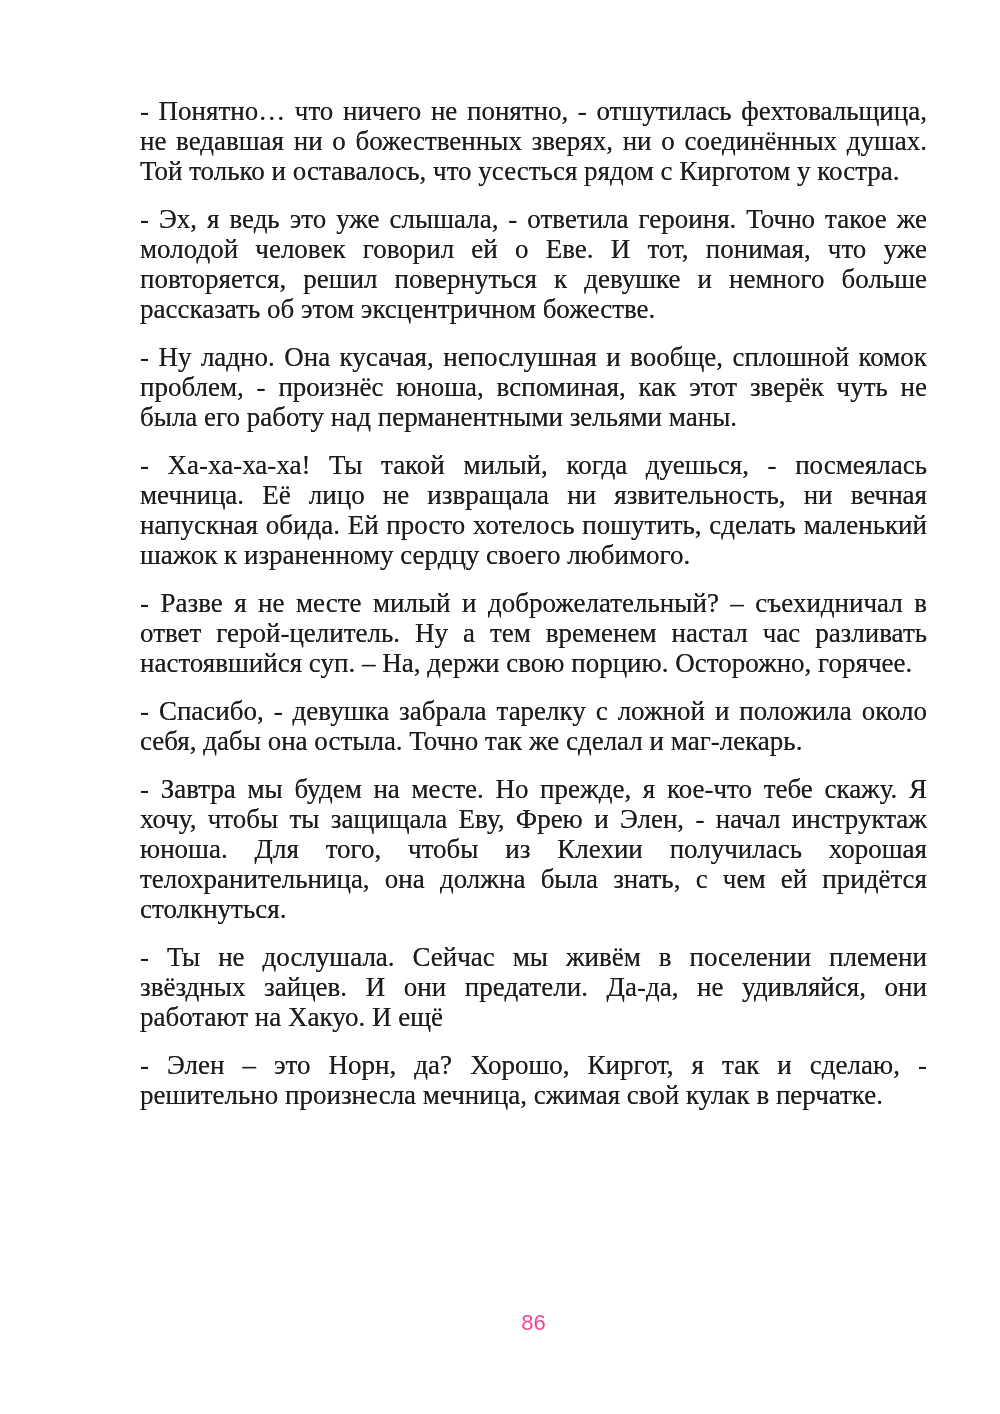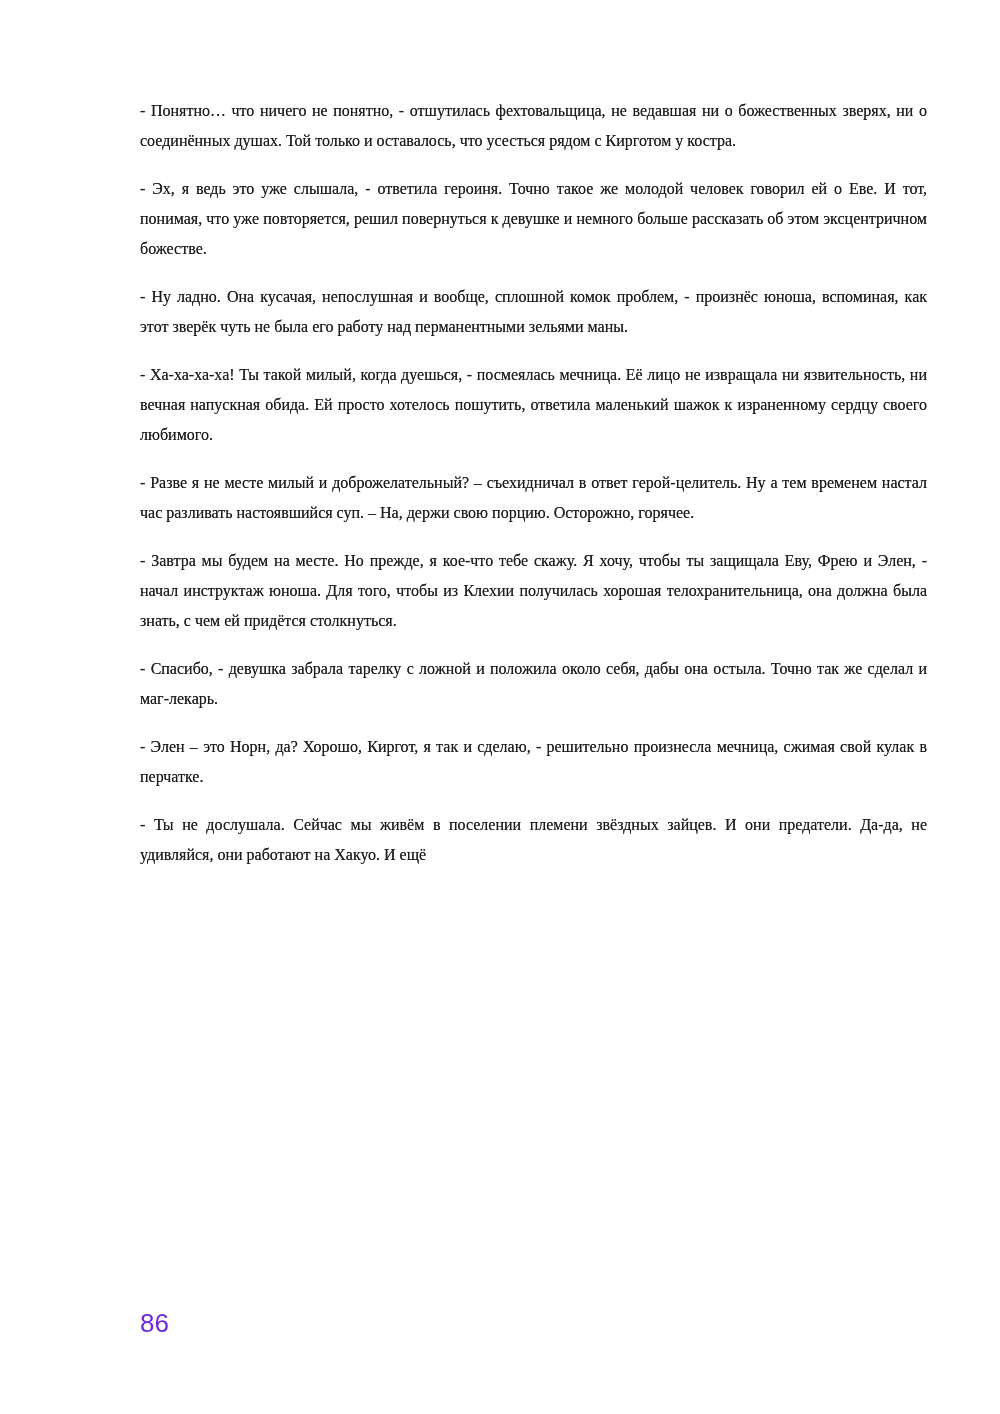--- a/index.html
+++ b/index.html
@@ -16,46 +16,47 @@
   }
   .text-block {
     position: absolute;
     left: 140px;
     top: 96px;
     width: 787px;
   }
   .text-block p {
     margin: 0 0 18px 0;
     font-family: "Liberation Serif", "DejaVu Serif", serif;
-    font-size: 16px;
+    font-size: 27px;
     line-height: 30px;
     color: #1c1c1c;
     text-align: justify;
     text-shadow: 0 0 0.5px rgba(28,28,28,0.75);
   }
   .page-number {
     position: absolute;
     left: 140px;
     width: 787px;
     top: 1312px;
+    text-align: center;
     font-family: "Liberation Sans", "DejaVu Sans", sans-serif;
-    font-size: 26px;
+    font-size: 22px;
     line-height: 22px;
-    color: #6d28d9;
+    color: #ec4899;
   }
 </style>
 </head>
 <body>
 
 <div class="page">
   <div class="text-block">
     <p>- Понятно… что ничего не понятно, - отшутилась фехтовальщица, не ведавшая ни о божественных зверях, ни о соединённых душах. Той только и оставалось, что усесться рядом с Кирготом у костра.</p>
     <p>- Эх, я ведь это уже слышала, - ответила героиня. Точно такое же молодой человек говорил ей о Еве. И тот, понимая, что уже повторяется, решил повернуться к девушке и немного больше рассказать об этом эксцентричном божестве.</p>
     <p>- Ну ладно. Она кусачая, непослушная и вообще, сплошной комок проблем, - произнёс юноша, вспоминая, как этот зверёк чуть не была его работу над перманентными зельями маны.</p>
-    <p>- Ха-ха-ха-ха! Ты такой милый, когда дуешься, - посмеялась мечница. Её лицо не извращала ни язвительность, ни вечная напускная обида. Ей просто хотелось пошутить, ответила маленький шажок к израненному сердцу своего любимого.</p>
+    <p>- Ха-ха-ха-ха! Ты такой милый, когда дуешься, - посмеялась мечница. Её лицо не извращала ни язвительность, ни вечная напускная обида. Ей просто хотелось пошутить, сделать маленький шажок к израненному сердцу своего любимого.</p>
     <p>- Разве я не месте милый и доброжелательный? – съехидничал в ответ герой-целитель. Ну а тем временем настал час разливать настоявшийся суп. – На, держи свою порцию. Осторожно, горячее.</p>
+    <p>- Спасибо, - девушка забрала тарелку с ложной и положила около себя, дабы она остыла. Точно так же сделал и маг-лекарь.</p>
     <p>- Завтра мы будем на месте. Но прежде, я кое-что тебе скажу. Я хочу, чтобы ты защищала Еву, Фрею и Элен, - начал инструктаж юноша. Для того, чтобы из Клехии получилась хорошая телохранительница, она должна была знать, с чем ей придётся столкнуться.</p>
-    <p>- Спасибо, - девушка забрала тарелку с ложной и положила около себя, дабы она остыла. Точно так же сделал и маг-лекарь.</p>
+    <p>- Ты не дослушала. Сейчас мы живём в поселении племени звёздных зайцев. И они предатели. Да-да, не удивляйся, они работают на Хакуо. И ещё</p>
     <p>- Элен – это Норн, да? Хорошо, Киргот, я так и сделаю, - решительно произнесла мечница, сжимая свой кулак в перчатке.</p>
-    <p>- Ты не дослушала. Сейчас мы живём в поселении племени звёздных зайцев. И они предатели. Да-да, не удивляйся, они работают на Хакуо. И ещё</p>
   </div>
   <div class="page-number">86</div>
 </div>
 
 </body></html>

